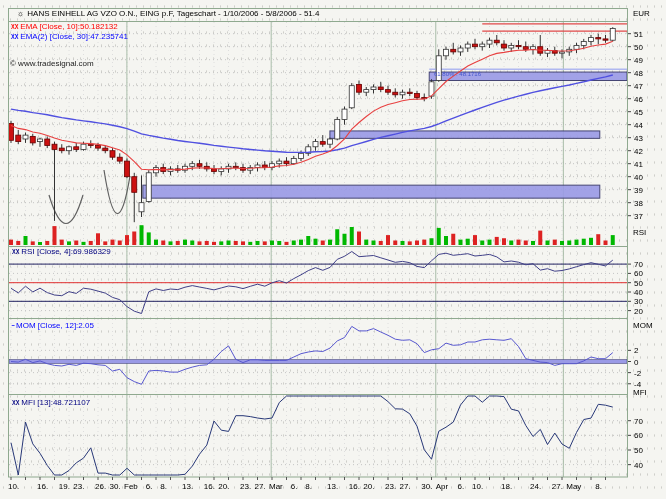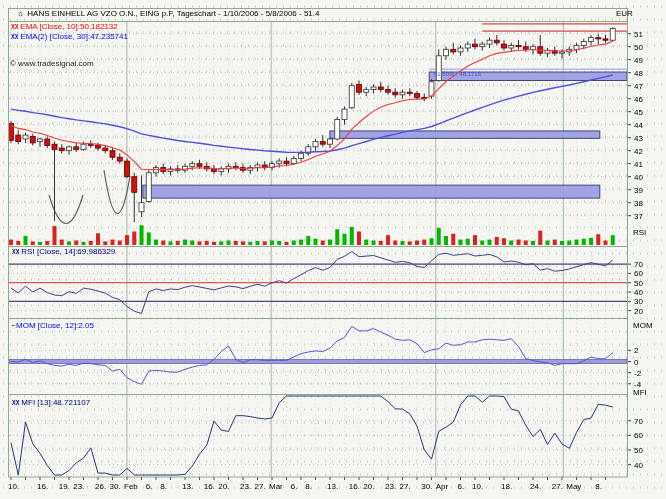--- a/index.html
+++ b/index.html
@@ -640,24 +640,24 @@
       <text x="566.25" y="489" font-size="8" fill="#000000" font-family="Liberation Sans, sans-serif">May</text>
       <text x="595.25" y="489" font-size="8" fill="#000000" font-family="Liberation Sans, sans-serif">8.</text>
     </svg>
 
   <div class="ttl" style="left:17px;top:9px"><span class="gear">☼</span><span>HANS EINHELL AG VZO O.N., EING p.F, Tageschart - 1/10/2006 - 5/8/2006 - 51.4</span></div>
 
   <div class="lbl" style="left: 10px; top: 22px; color: rgb(255, 0, 0);"><span class="ic">XX</span><span>EMA [Close, 10]:50.182132</span></div>
   <div class="lbl" style="left: 10px; top: 32px; color: rgb(0, 0, 255);"><span class="ic">XX</span><span>EMA(2) [Close, 30]:47.235741</span></div>
   <div class="lbl" style="left:10px;top:59px;color:#222">© www.tradesignal.com</div>
 
-  <div class="lbl" style="left:616px;top:9px">EUR</div>
+  <div class="lbl" style="left:633px;top:9px">EUR</div>
   <div class="lbl" style="left:633px;top:228px">RSI</div>
   <div class="lbl" style="left:633px;top:321px">MOM</div>
   <div class="lbl" style="left:633px;top:388px">MFI</div>
 
-  <div class="lbl" style="left: 11px; top: 247px; color: rgb(0, 0, 128);"><span class="ic">XX</span><span>RSI [Close, 14]:69.986329</span></div>
+  <div class="lbl" style="left: 11px; top: 247px; color: rgb(0, 0, 128);"><span class="ic">XX</span><span>RSI [Close, 4]:69.986329</span></div>
   <div class="lbl" style="left: 11px; top: 321px; color: rgb(0, 0, 255);"><span class="ic">~</span><span>MOM [Close, 12]:2.05</span></div>
   <div class="lbl" style="left: 11px; top: 398px; color: rgb(0, 0, 128);"><span class="ic">XX</span><span>MFI [13]:48.721107</span></div>
 
   <div class="fib" style="left: 434px; top: 71px; color: rgb(68, 85, 204);">61.80% : 48.1716</div>
 
 </div>
 
 </body></html>

